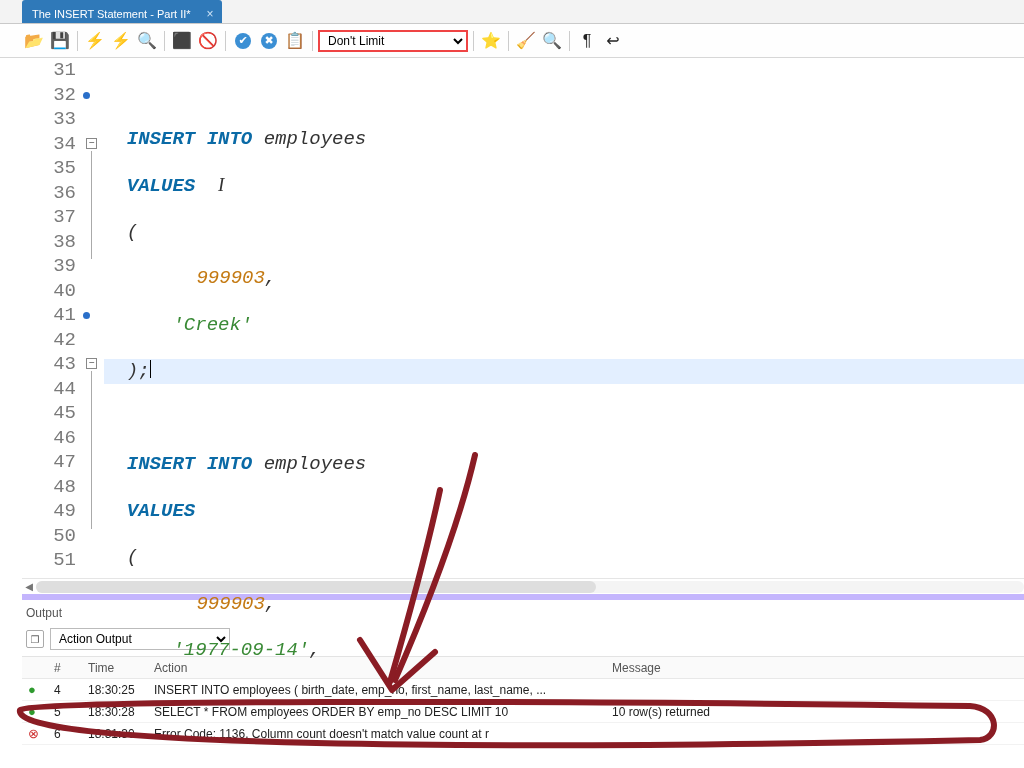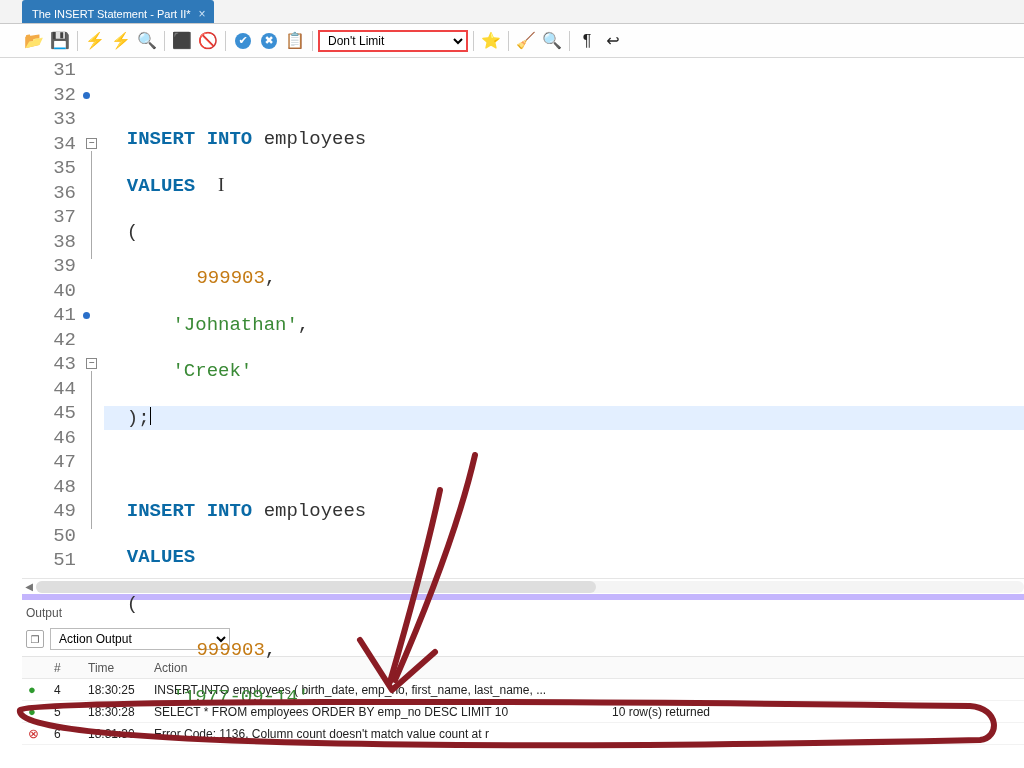--- a/index.html
+++ b/index.html
@@ -21,21 +21,21 @@
     height: 24px;
     padding-left: 22px;
   }
   .tab {
     background: #2f79b9;
     color: #fff;
     font-size: 11px;
     padding: 4px 8px 0 10px;
     display: flex;
     align-items: center;
-    gap: 8px;
+    gap: 16px;
     border-top-left-radius: 3px;
     border-top-right-radius: 3px;
   }
   .tab .close { color: #cce3f6; font-size: 12px; cursor: pointer; }
   
   .toolbar {
     display: flex;
     align-items: center;
     height: 34px;
     padding: 2px 22px;
@@ -112,20 +112,21 @@
   .fold-line {
     position: absolute;
     left: 9px;
     width: 1px;
     background: #aaa;
   }
   .code {
     flex: 1;
     white-space: pre;
     color: #333;
+    font-style: italic;
   }
   .code .row { height: 24.5px; line-height: 24.5px; }
   .code .row.hl { background: #e3efff; }
   .kw { color: #0a6aa6; font-weight: bold; }
   .ident { color: #333; }
   .num { color: #c47a13; margin-left: 24px; }
   .str { color: #3a8a36; }
   .punct { color: #333; }
   .cursor { display: inline-block; width: 1px; background: #000; height: 18px; vertical-align: -2px; }
   
@@ -297,21 +298,20 @@
     <div class="fold-line" style="top:93px;height:108px"></div>
     <div class="fold-box" style="top:300px">−</div>
     <div class="fold-line" style="top:313px;height:158px"></div>
   </div>
   <div class="code">
 <div class="row"> </div>
 <div class="row">  <span class="kw">INSERT INTO</span> <span class="ident">employees</span></div>
 <div class="row">  <span class="kw">VALUES</span>  <span style="font-family:serif">I</span></div>
 <div class="row">  <span class="punct">(</span></div>
 <div class="row">      <span class="num">999903</span><span class="punct">,</span></div>
-<div class="row">      <span class="str">'Johnathan'</span><span class="punct">,</span></div>
 <div class="row">      <span class="str">'Creek'</span></div>
 <div class="row hl">  <span class="punct">);</span><span class="cursor"></span></div>
 <div class="row"> </div>
 <div class="row">  <span class="kw">INSERT INTO</span> <span class="ident">employees</span></div>
 <div class="row">  <span class="kw">VALUES</span></div>
 <div class="row">  <span class="punct">(</span></div>
 <div class="row">      <span class="num">999903</span><span class="punct">,</span></div>
 <div class="row">      <span class="str">'1977-09-14'</span><span class="punct">,</span></div>
 
 
@@ -336,20 +336,21 @@
     <select class="out-select">
       <option>Action Output</option>
     </select>
   </div>
   <div class="out-grid">
     <div class="out-head">
       <div></div>
       <div>#</div>
       <div>Time</div>
       <div>Action</div>
+      <div>Message</div>
     </div>
     <div class="out-row">
       <div class="status-ok">●</div>
       <div>4</div>
       <div>18:30:25</div>
       <div>INSERT INTO employees ( birth_date,     emp_no,     first_name,     last_name,    ...</div>
     </div>
     <div class="out-row">
       <div class="status-ok">●</div>
       <div>5</div>

